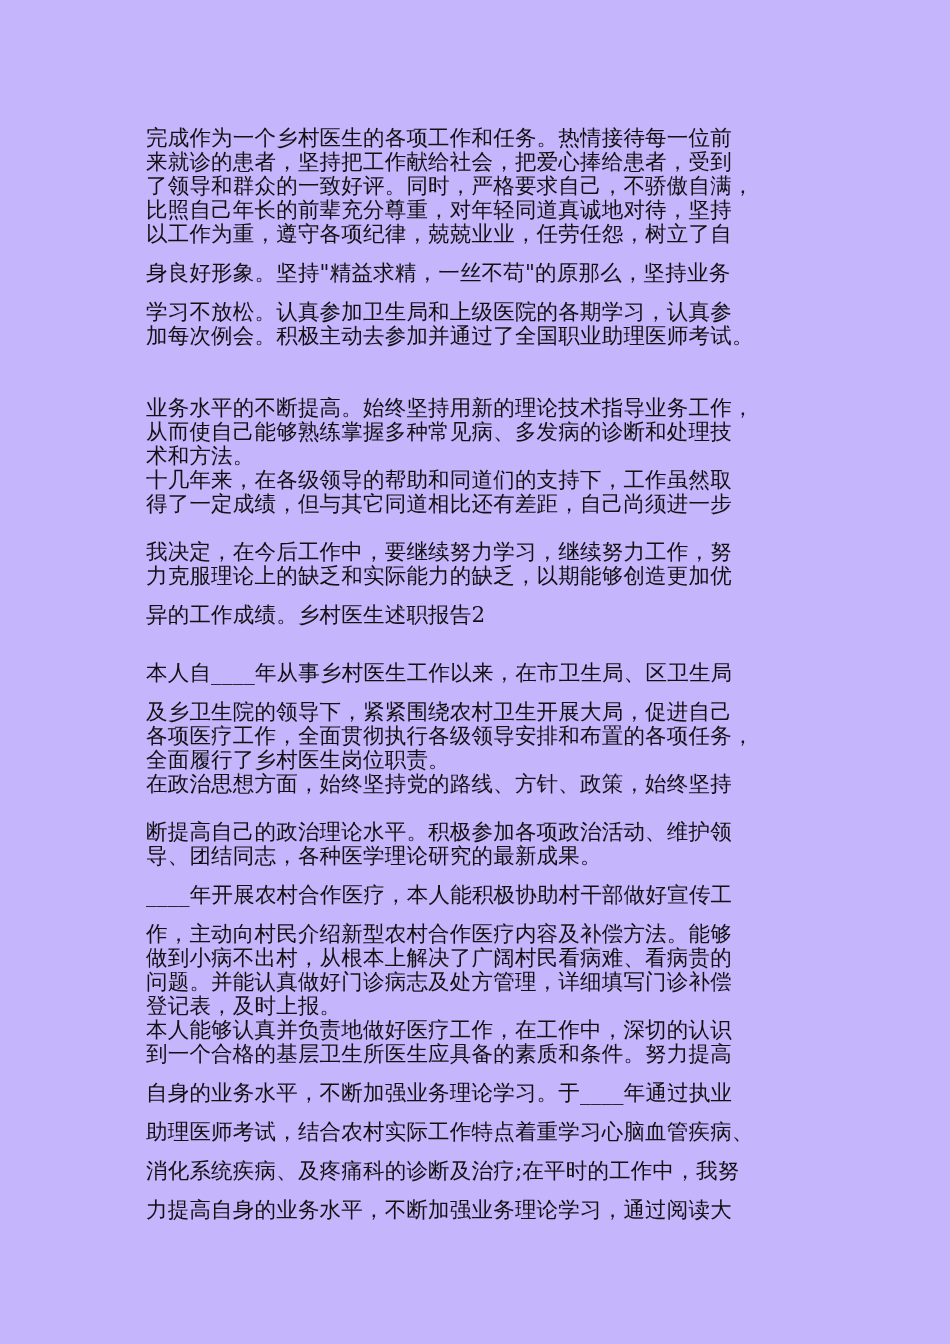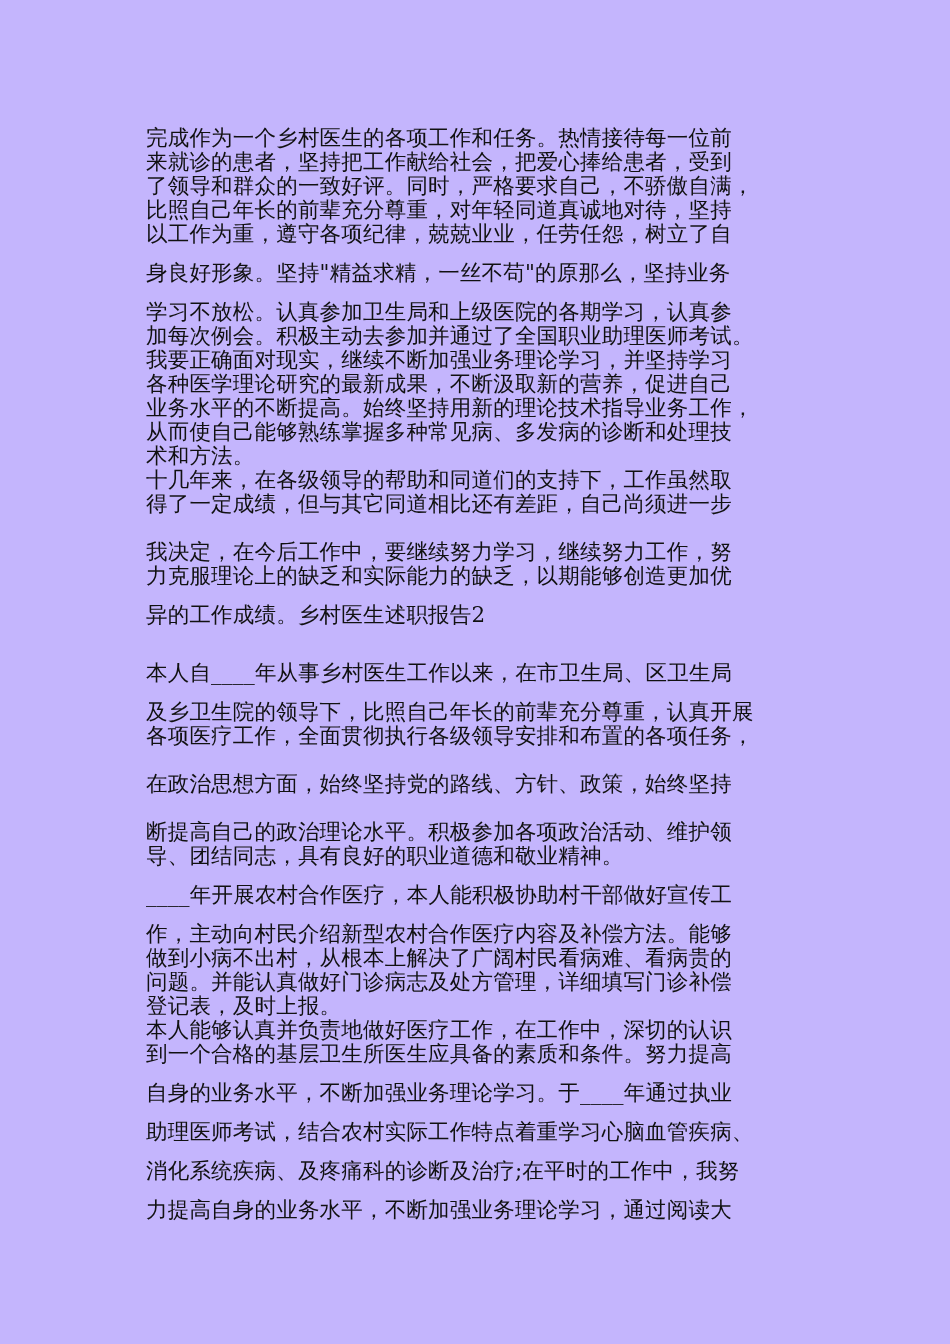--- a/index.html
+++ b/index.html
@@ -21,36 +21,35 @@
 
 <div class="page">
   <div class="line" style="top:126px">完成作为一个乡村医生的各项工作和任务。热情接待每一位前</div>
   <div class="line" style="top:150px">来就诊的患者，坚持把工作献给社会，把爱心捧给患者，受到</div>
   <div class="line" style="top:174px">了领导和群众的一致好评。同时，严格要求自己，不骄傲自满，</div>
   <div class="line" style="top:198px">比照自己年长的前辈充分尊重，对年轻同道真诚地对待，坚持</div>
   <div class="line" style="top:222px">以工作为重，遵守各项纪律，兢兢业业，任劳任怨，树立了自</div>
   <div class="line" style="top:261px">身良好形象。坚持"精益求精，一丝不苟"的原那么，坚持业务</div>
   <div class="line" style="top:300px">学习不放松。认真参加卫生局和上级医院的各期学习，认真参</div>
   <div class="line" style="top:324px">加每次例会。积极主动去参加并通过了全国职业助理医师考试。</div>
-  <div class="line" style="top:348px">我要正确面对现实，继续不断加强业务理论学习，并坚持学习</div>
-  <div class="line" style="top:372px">各种医学理论研究的最新成果，不断汲取新的营养，促进自己</div>
   <div class="line" style="top:396px">业务水平的不断提高。始终坚持用新的理论技术指导业务工作，</div>
   <div class="line" style="top:420px">从而使自己能够熟练掌握多种常见病、多发病的诊断和处理技</div>
   <div class="line" style="top:444px">术和方法。</div>
   <div class="line" style="top:468px">十几年来，在各级领导的帮助和同道们的支持下，工作虽然取</div>
   <div class="line" style="top:492px">得了一定成绩，但与其它同道相比还有差距，自己尚须进一步</div>
   <div class="line" style="top:540px">我决定，在今后工作中，要继续努力学习，继续努力工作，努</div>
   <div class="line" style="top:564px">力克服理论上的缺乏和实际能力的缺乏，以期能够创造更加优</div>
   <div class="line" style="top:603px">异的工作成绩。乡村医生述职报告2</div>
   <div class="line" style="top:661px">本人自____年从事乡村医生工作以来，在市卫生局、区卫生局</div>
-  <div class="line" style="top:700px">及乡卫生院的领导下，比照自己年长的前辈充分尊重，认真开展</div>
+  <div class="line" style="top:700px">及乡卫生院的领导下，紧紧围绕农村卫生开展大局，促进自己</div>
   <div class="line" style="top:724px">各项医疗工作，全面贯彻执行各级领导安排和布置的各项任务，</div>
+  <div class="line" style="top:748px">全面履行了乡村医生岗位职责。</div>
   <div class="line" style="top:772px">在政治思想方面，始终坚持党的路线、方针、政策，始终坚持</div>
   <div class="line" style="top:820px">断提高自己的政治理论水平。积极参加各项政治活动、维护领</div>
-  <div class="line" style="top:844px">导、团结同志，具有良好的职业道德和敬业精神。</div>
+  <div class="line" style="top:844px">导、团结同志，各种医学理论研究的最新成果。</div>
   <div class="line" style="top:883px">____年开展农村合作医疗，本人能积极协助村干部做好宣传工</div>
   <div class="line" style="top:922px">作，主动向村民介绍新型农村合作医疗内容及补偿方法。能够</div>
   <div class="line" style="top:946px">做到小病不出村，从根本上解决了广阔村民看病难、看病贵的</div>
   <div class="line" style="top:970px">问题。并能认真做好门诊病志及处方管理，详细填写门诊补偿</div>
   <div class="line" style="top:994px">登记表，及时上报。</div>
   <div class="line" style="top:1018px">本人能够认真并负责地做好医疗工作，在工作中，深切的认识</div>
   <div class="line" style="top:1042px">到一个合格的基层卫生所医生应具备的素质和条件。努力提高</div>
   <div class="line" style="top:1081px">自身的业务水平，不断加强业务理论学习。于____年通过执业</div>
   <div class="line" style="top:1120px">助理医师考试，结合农村实际工作特点着重学习心脑血管疾病、</div>
   <div class="line" style="top:1198px">力提高自身的业务水平，不断加强业务理论学习，通过阅读大</div>

